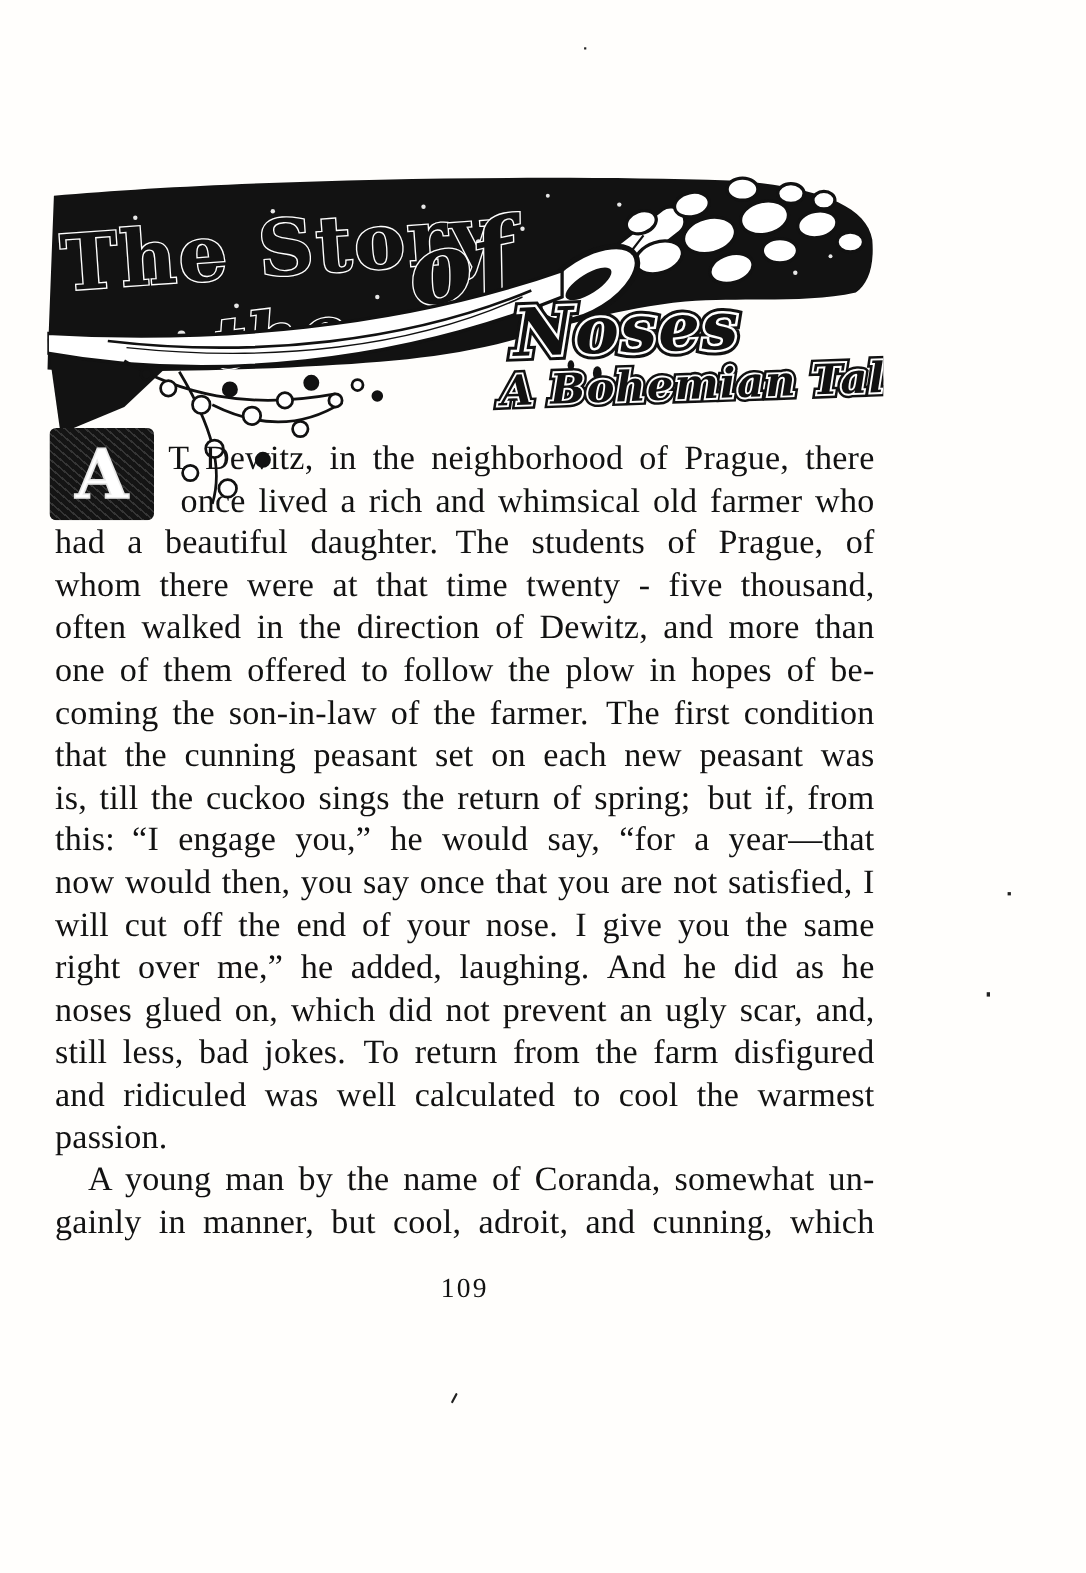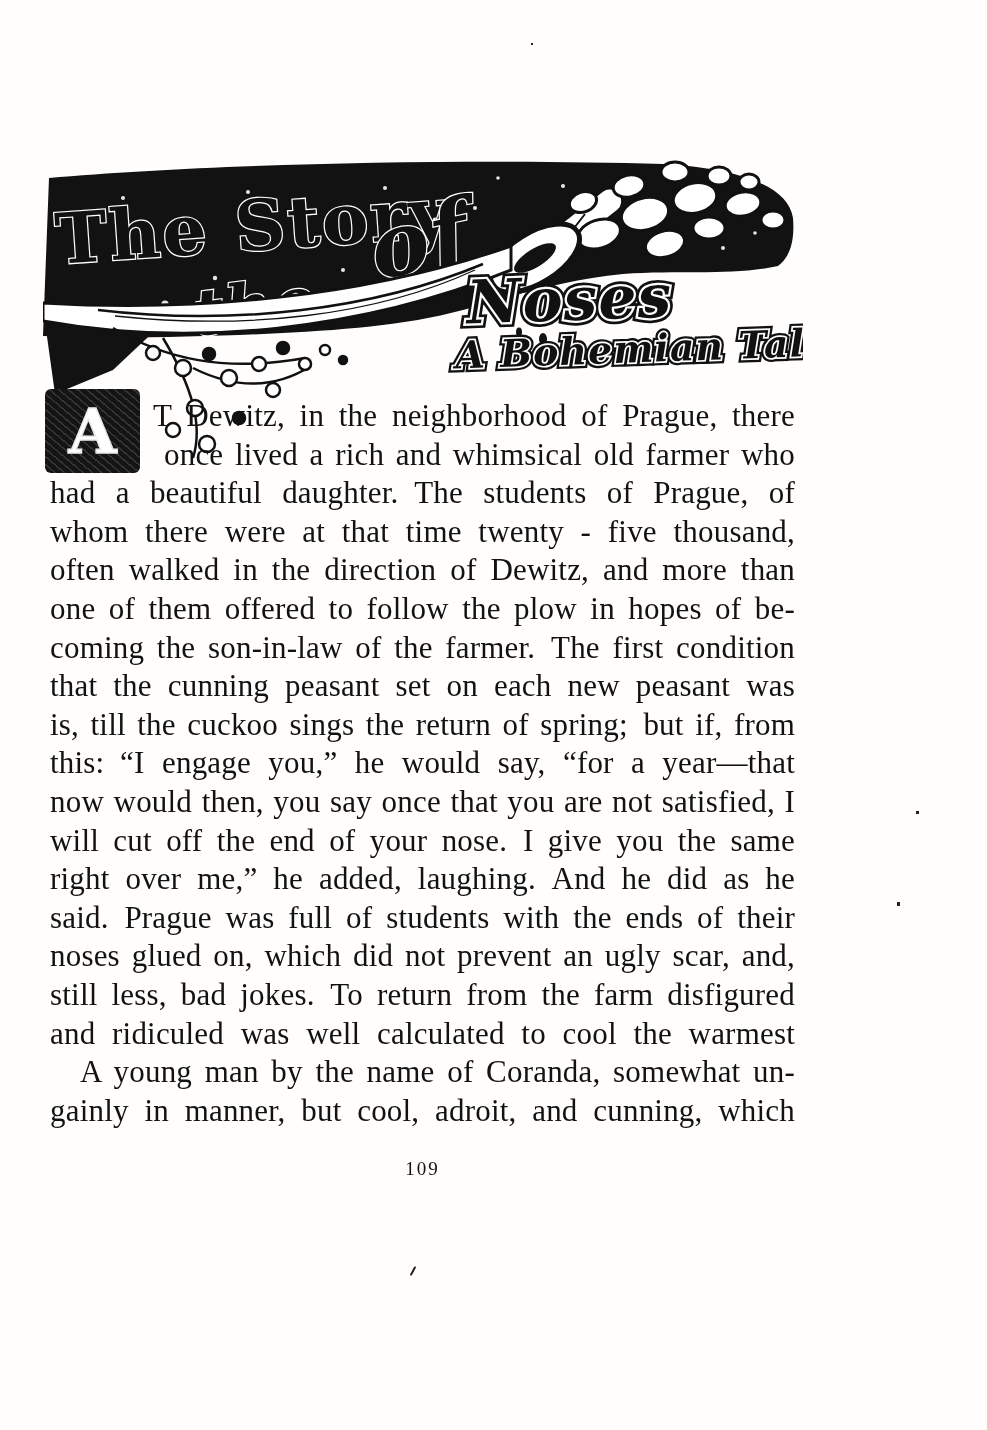--- a/index.html
+++ b/index.html
@@ -47,21 +47,21 @@
     text-align:justify; text-align-last:justify;
   }
   .line.cap-indent  { margin-left:103px; }
   .line.cap-indent2 { margin-left:114px; }
   .line.last        { text-align-last:left; }
   .line.first-indent{ text-indent:30px; }
 
   
   .pagenum {
     position:absolute; left:50px; top:1158px; width:745px;
-    text-align:center; font-size:19px; letter-spacing:2px;
+    text-align:center; font-size:25px; letter-spacing:2px;
   }
 
   
   .speck { position:absolute; background:#222; }
   .speck.s1 { left:531px; top:43px;  width:2px; height:2px; }
   .speck.s2 { left:916px; top:811px; width:3px; height:3px; }
   .speck.s3 { left:897px; top:902px; width:3px; height:4px; }
   .speck.s4 { left:412px; top:1266px; width:2px; height:10px; transform:rotate(28deg); border-radius:1px; }
 </style>
 </head>
@@ -182,24 +182,24 @@
         <div class="line">whom there were at that time twenty - five thousand,</div>
         <div class="line">often walked in the direction of Dewitz, and more than</div>
         <div class="line">one of them offered to follow the plow in hopes of be-</div>
         <div class="line">coming the son-in-law of the farmer. The first condition</div>
         <div class="line">that the cunning peasant set on each new peasant was</div>
         <div class="line">is, till the cuckoo sings the return of spring; but if, from</div>
         <div class="line">this: “I engage you,” he would say, “for a year—that</div>
         <div class="line">now would then, you say once that you are not satisfied, I</div>
         <div class="line">will cut off the end of your nose. I give you the same</div>
         <div class="line">right over me,” he added, laughing. And he did as he</div>
-        <div class="line">said. Prague was full of students with the ends of their</div>
         <div class="line">noses glued on, which did not prevent an ugly scar, and,</div>
         <div class="line">still less, bad jokes. To return from the farm disfigured</div>
         <div class="line">and ridiculed was well calculated to cool the warmest</div>
+        <div class="line last">passion.</div>
       </div>
     <div>
         <div class="line first-indent">A young man by the name of Coranda, somewhat un-</div>
         <div class="line">gainly in manner, but cool, adroit, and cunning, which</div>
       </div>
   </div>
 
   <div class="pagenum">109</div>
 
   <div class="speck s1"></div>

